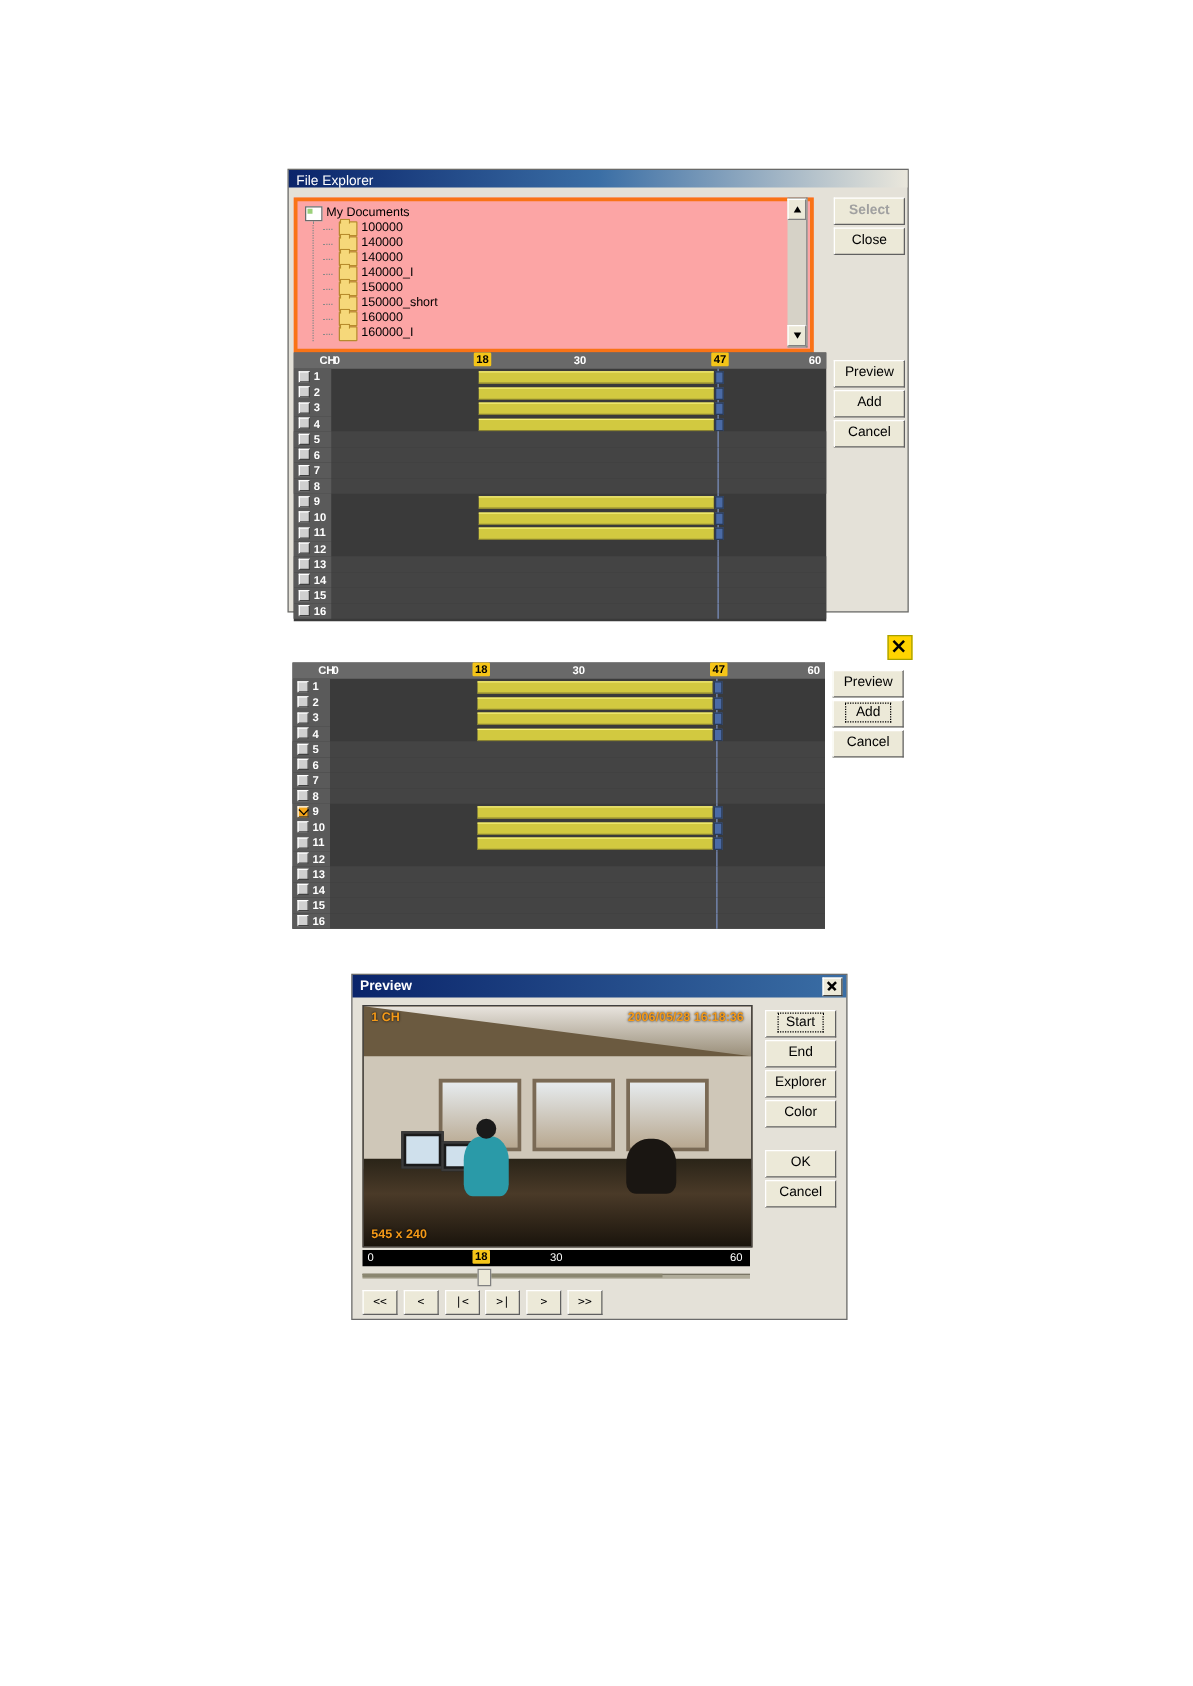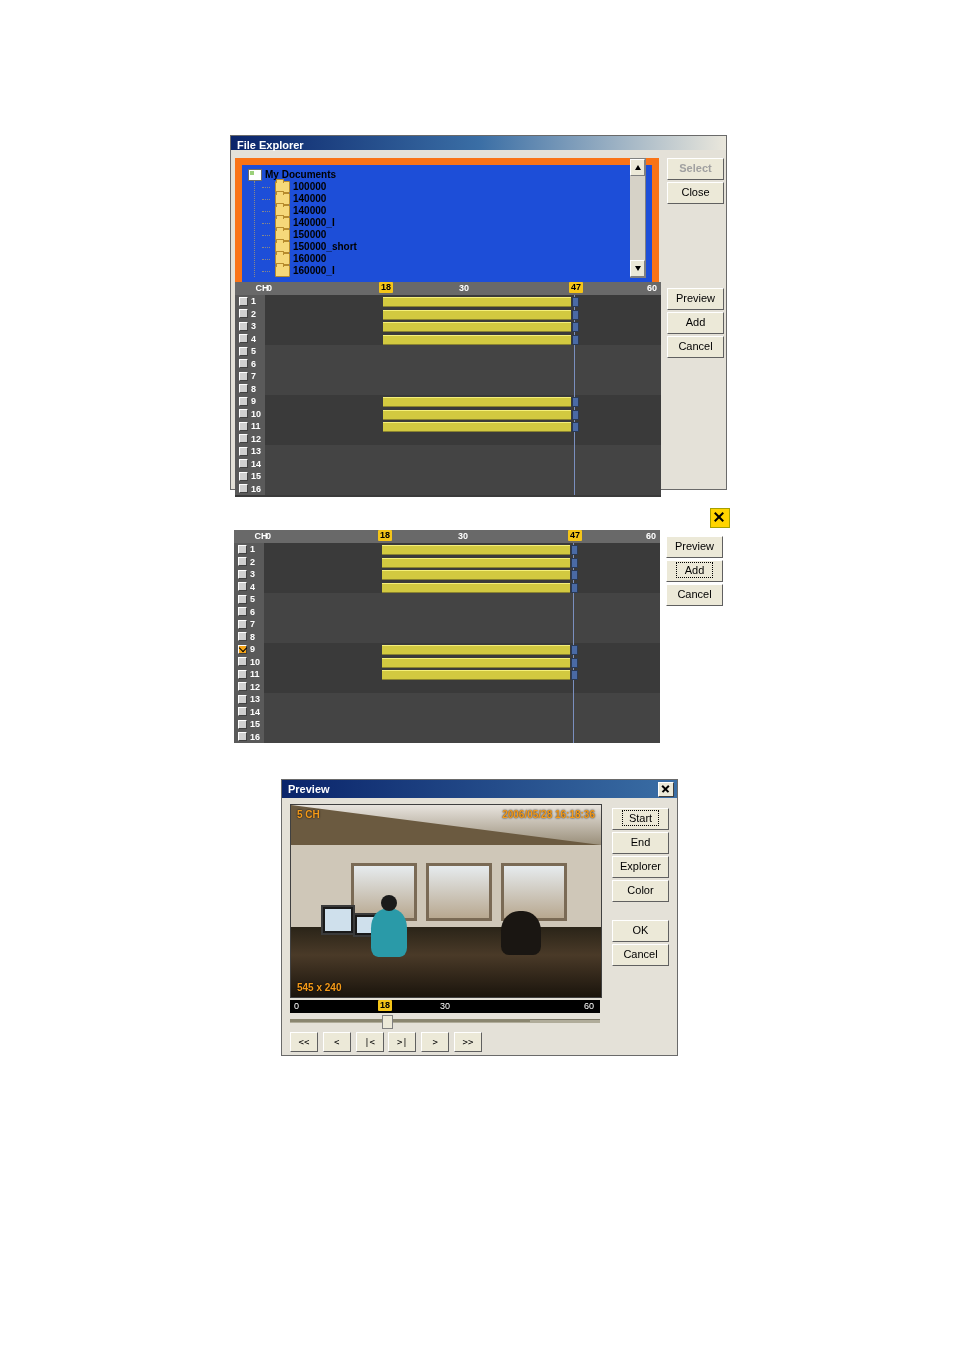--- a/index.html
+++ b/index.html
@@ -1,20 +1,20 @@
 <!DOCTYPE html>
 <html><head>
 <meta charset="utf-8">
 <style>
   body { margin:0; background:#fff; width:954px; height:1349px; position:relative; font-family:Tahoma, Arial, sans-serif; font-size:10px; color:#000; }
 
   
   .panel { position:absolute; border:1px solid #6a6a6a; background:#e4e1d8; box-sizing:border-box; }
-  .titlebar { height:14px; background:linear-gradient(to right,#0a246a,#3a6ea5,#eae7dc); color:#fff; font-weight:bold; font-size:11px; line-height:18px; padding:0 6px; }
-  .tree { position:absolute; left:4px; top:22px; width:410px; height:118px; background:#1d4ed8; border:7px solid #f97316; overflow:hidden;font-weight:bold; }
+  .titlebar { height:14px; background:linear-gradient(to right,#0a246a,#3a6ea5,#eae7dc); color:#fff; font-weight:normal; font-size:11px; line-height:18px; padding:0 6px; }
+  .tree { position:absolute; left:4px; top:22px; width:410px; height:118px; background:#fca5a5; border:3px solid #f97316; overflow:hidden; }
   .tree-inner { padding:4px 0 0 6px; line-height:12px; }
   .tree-root { display:flex; align-items:center; gap:3px; }
   .icon-mydocs { display:inline-block; width:12px; height:10px; background:#fff; border:1px solid #6b6b6b; position:relative; }
   .icon-mydocs:before { content:""; position:absolute; left:1px; top:1px; width:4px; height:4px; background:#9bd07a; }
   .tree-children { border-left:1px dotted #888; margin-left:6px; padding-left:7px; }
   .tree-item { display:flex; align-items:center; gap:3px; height:12px; }
   .tree-dash { flex:0 0 8px; border-top:1px dotted #888; height:0; margin-right:2px; }
   .icon-folder { width:13px; height:10px; background:#f6d87a; border:1px solid #b78b2d; border-radius:1px; position:relative; }
   .icon-folder:before { content:""; position:absolute; left:0; top:-3px; width:6px; height:3px; background:#f6d87a; border:1px solid #b78b2d; border-bottom:none; border-radius:1px 1px 0 0; }
   .scroll-v { position:absolute; right:4px; width:16px; background:#d6d2c7; border:1px solid #808080; border-left:none; box-sizing:border-box; }
@@ -517,21 +517,21 @@
     <div class="win" style="left:210px;"></div>
     <div class="desk"></div>
     <div class="monitor" style="left:30px; bottom:62px;">
         <div class="mon-screen"></div>
       </div>
     <div class="monitor" style="left:62px; bottom:60px; width:22px; height:20px;">
         <div class="mon-screen"></div>
       </div>
     <div class="person1"></div>
     <div class="person2"></div>
-    <div class="overlay-text" style="left:6px; top:4px;">5 CH</div>
+    <div class="overlay-text" style="left:6px; top:4px;">1 CH</div>
     <div class="overlay-text" style="right:6px; top:4px;">2006/05/28 16:18:36</div>
     <div class="overlay-text" style="left:6px; bottom:4px;">545 x 240</div>
   </div>
 
   <div class="preview-btn" style="left:330px; top:28px;"><span class="dotted" style="display:inline-block;padding:0 6px;line-height:14px;">Start</span></div>
   <div class="preview-btn" style="left:330px; top:52px;">End</div>
   <div class="preview-btn" style="left:330px; top:76px;">Explorer</div>
   <div class="preview-btn" style="left:330px; top:100px;">Color</div>
   <div class="preview-btn" style="left:330px; top:140px;">OK</div>
   <div class="preview-btn" style="left:330px; top:164px;">Cancel</div>

